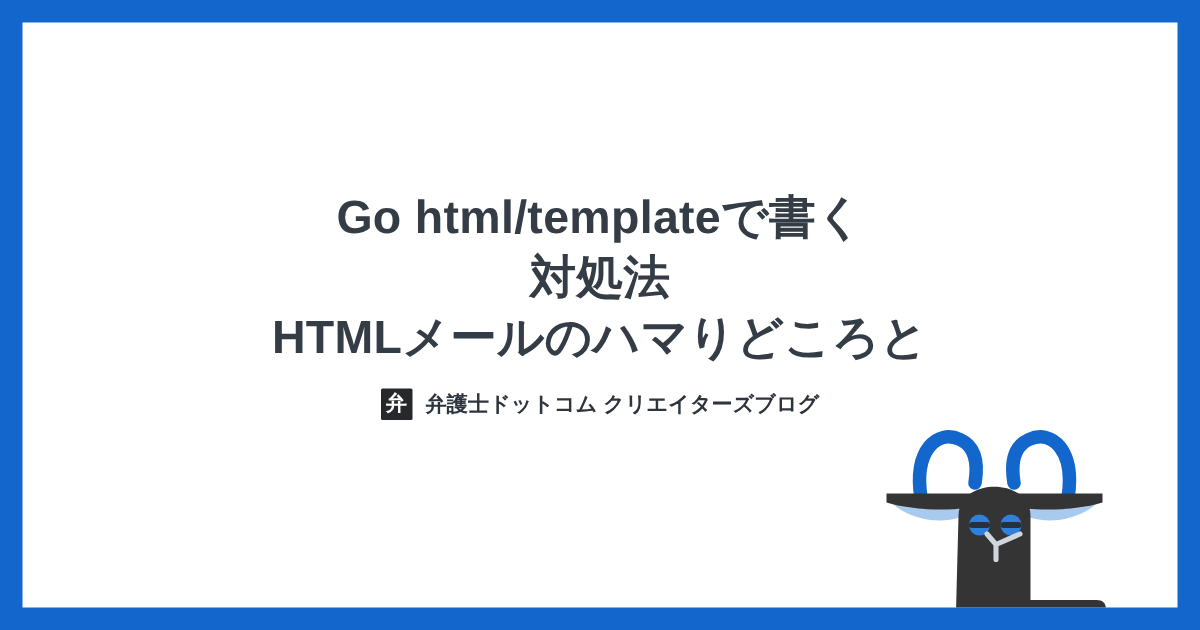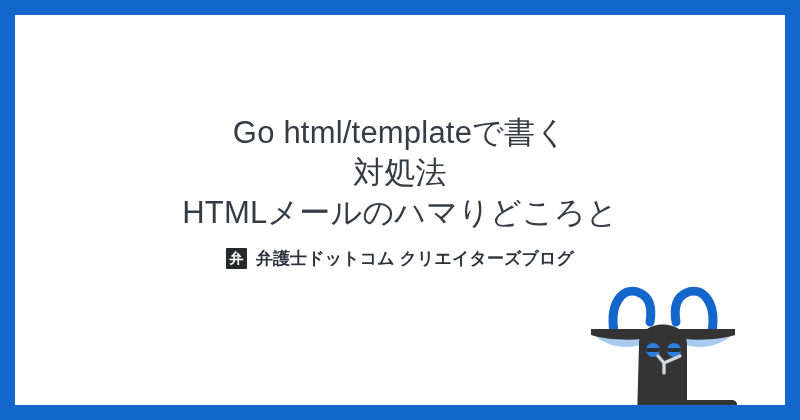--- a/index.html
+++ b/index.html
@@ -36,24 +36,24 @@
     position: absolute;
     left: 0;
     top: 0;
     width: 770px;
     padding-top: 98px;
     text-align: center;
     box-sizing: border-box;
   }
 
   .title {
-    margin: 0;
+    margin: 12px;
     color: #343c46;
     font-size: 31px;
-    font-weight: normal;
+    font-weight: bold;
     line-height: 40px;
     letter-spacing: 0.2px;
     font-family: "Liberation Sans", "DejaVu Sans", sans-serif;
   }
   .title-line {
     display: block;
     white-space: nowrap;
   }
 
   .brand-row {
@@ -72,21 +72,21 @@
     font-size: 14px;
     font-weight: bold;
     line-height: 21px;
     text-align: center;
     border-radius: 1px;
     font-family: "DejaVu Sans", sans-serif;
   }
 
   .brand-name {
     color: #2d343d;
-    font-size: 17px;
+    font-size: 14px;
     font-weight: bold;
     letter-spacing: 0.1px;
     white-space: nowrap;
     font-family: "Liberation Sans", "DejaVu Sans", sans-serif;
     text-align: center;
   }
 
   
   .mascot {
     position: absolute;

